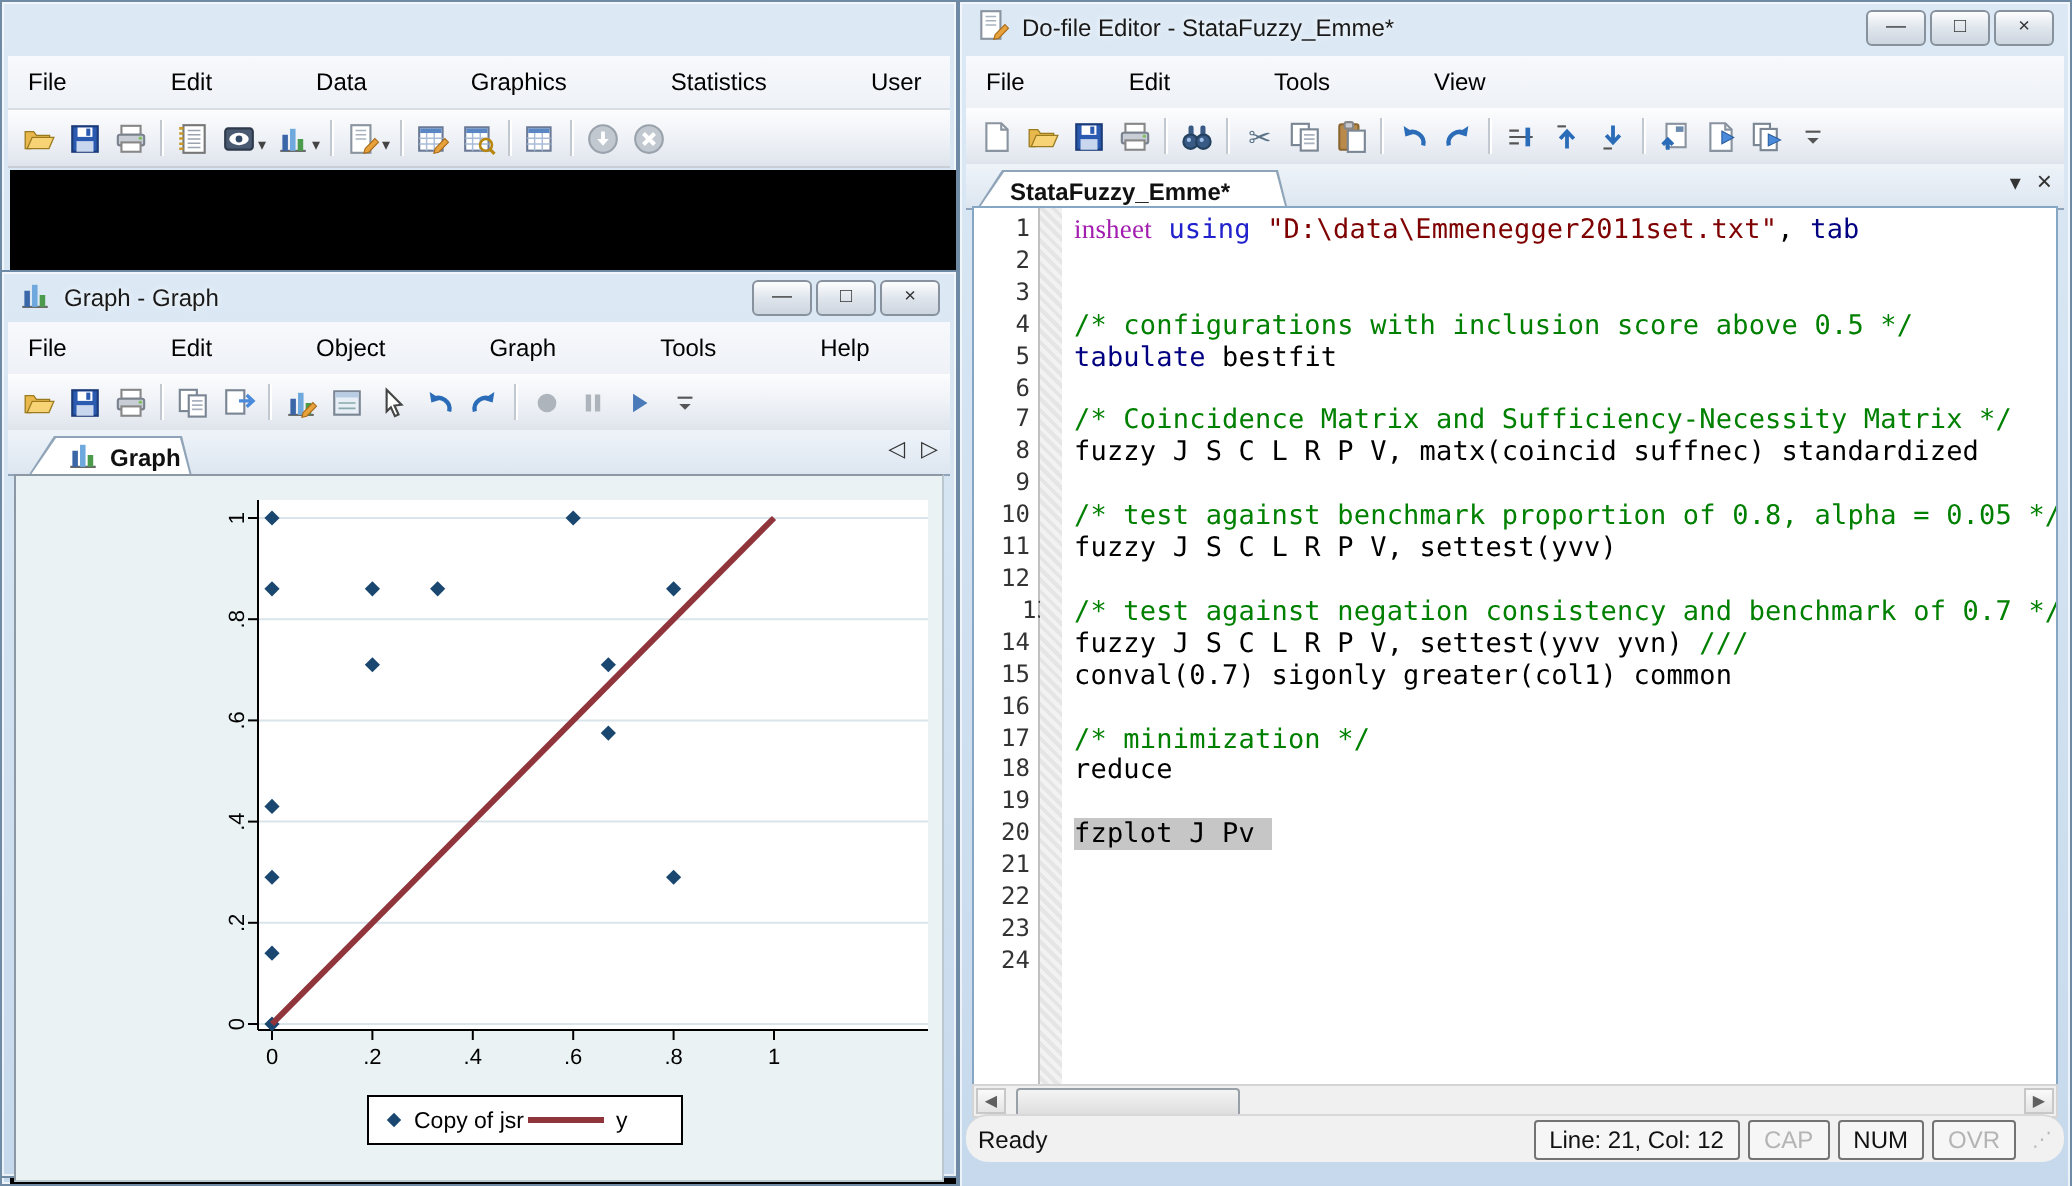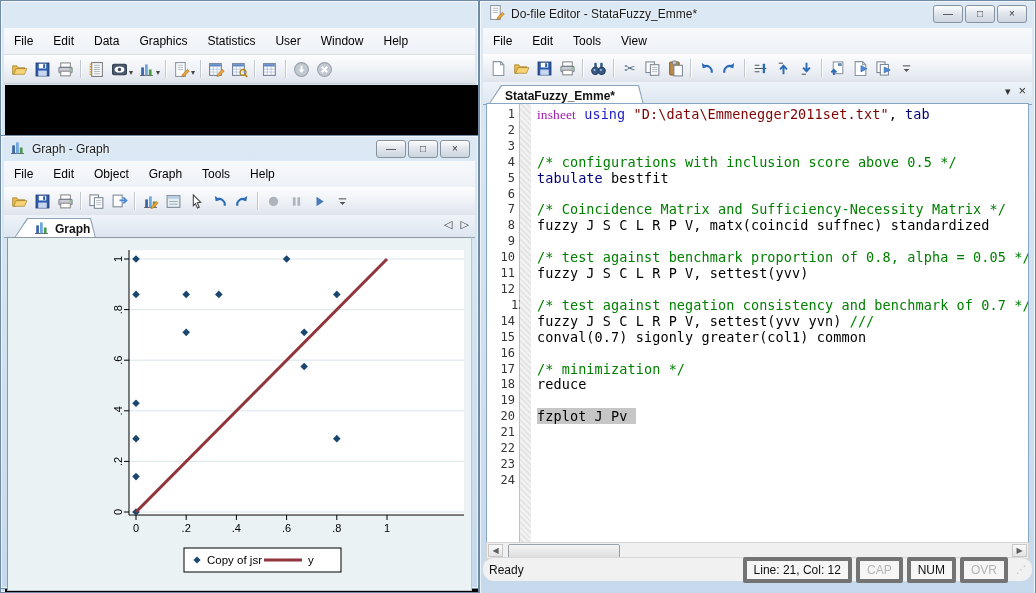--- a/index.html
+++ b/index.html
@@ -11,21 +11,21 @@
   .frame{background:linear-gradient(#dce9f5,#c6d9ec);border:1px solid #6f8aa5;
          box-shadow:inset 0 0 0 1px rgba(255,255,255,.65);}
   .titlebar{position:absolute;left:0;right:0;top:0;height:26px;display:flex;align-items:center;
             padding:0 8px;gap:6px;}
   .title-text{font-size:12px;color:#1a1a1a;white-space:nowrap;text-shadow:0 0 3px #fff;}
   .winbtns{position:absolute;right:8px;top:4px;display:flex;gap:2px;}
   .winbtn{width:28px;height:16px;border:1px solid #87929e;border-radius:3px;
           background:linear-gradient(#fdfdfe,#dfe5ec 50%,#cdd5df);display:flex;align-items:center;
           justify-content:center;font-size:10px;color:#333;line-height:1;}
   .menubar{position:absolute;left:3px;right:3px;display:flex;align-items:center;
-           background:linear-gradient(#f7f9fc,#eef1f6);border-bottom:1px solid #d8dde4;height:26px;}
+           background:linear-gradient(#f7f9fc,#eef1f6);border-bottom:1px solid #d8dde4;height:26px;gap:32px;}
   .menuitem{padding:0 10px;line-height:26px;color:#000;}
   .toolbar{position:absolute;left:3px;right:3px;display:flex;align-items:center;height:28px;
            background:linear-gradient(#fdfdfe,#e9edf3 70%,#dfe4ec);border-bottom:1px solid #c9ced6;
            padding-left:4px;}
   .tbtn{width:23px;height:23px;display:flex;align-items:center;justify-content:center;flex:0 0 auto;}
   .tsep{width:1px;height:18px;background:#c2c8d0;border-right:1px solid #fff;margin:0 3px;flex:0 0 auto;}
   .dd{font-size:8px;color:#444;margin:6px 2px 0 -2px;}
   
   #main-win{left:0;top:0;width:479px;height:593px;z-index:1;}
   #main-results{position:absolute;left:4px;right:0;top:84px;bottom:0;background:#000;}
@@ -66,21 +66,21 @@
       letter-spacing:.1px;white-space:pre;}
   #hscroll{position:absolute;left:6px;right:6px;top:541px;height:15px;background:#f0f0f0;
            border:1px solid #d4d4d4;display:flex;align-items:center;}
   .sbtn{width:15px;height:13px;display:flex;align-items:center;justify-content:center;
         font-size:8px;color:#606060;background:linear-gradient(#fafafa,#e4e4e4);border:1px solid #c8c8c8;box-sizing:border-box;}
   #hthumb{position:absolute;left:21px;width:110px;height:13px;top:1px;border:1px solid #9aa0a8;
           border-radius:2px;background:linear-gradient(#f4f4f4,#dcdcdc);}
   #statusbar{position:absolute;left:3px;right:3px;top:556px;height:24px;background:#f1f1f1;
              border-top:1px solid #d8d8d8;display:flex;align-items:center;padding:0 6px;box-sizing:border-box;border-radius:11px;}
   #status-right{margin-left:auto;display:flex;gap:4px;align-items:center;}
-  .sb-box{border:4px solid #737373;border-radius:2px;padding:2px 7px;background:#f6f6f6;white-space:nowrap;}
+  .sb-box{border:1px solid #737373;border-radius:2px;padding:2px 7px;background:#f6f6f6;white-space:nowrap;}
   .sb-dim{color:#b4b4b4;}
   .grip{color:#b8b8b8;font-size:10px;margin-left:4px;}
 </style>
 </head>
 <body>
 
 <div id="screen">
 
   <div class="window frame" id="main-win">
     <div class="menubar" id="main-menubar" style="top:27px">

